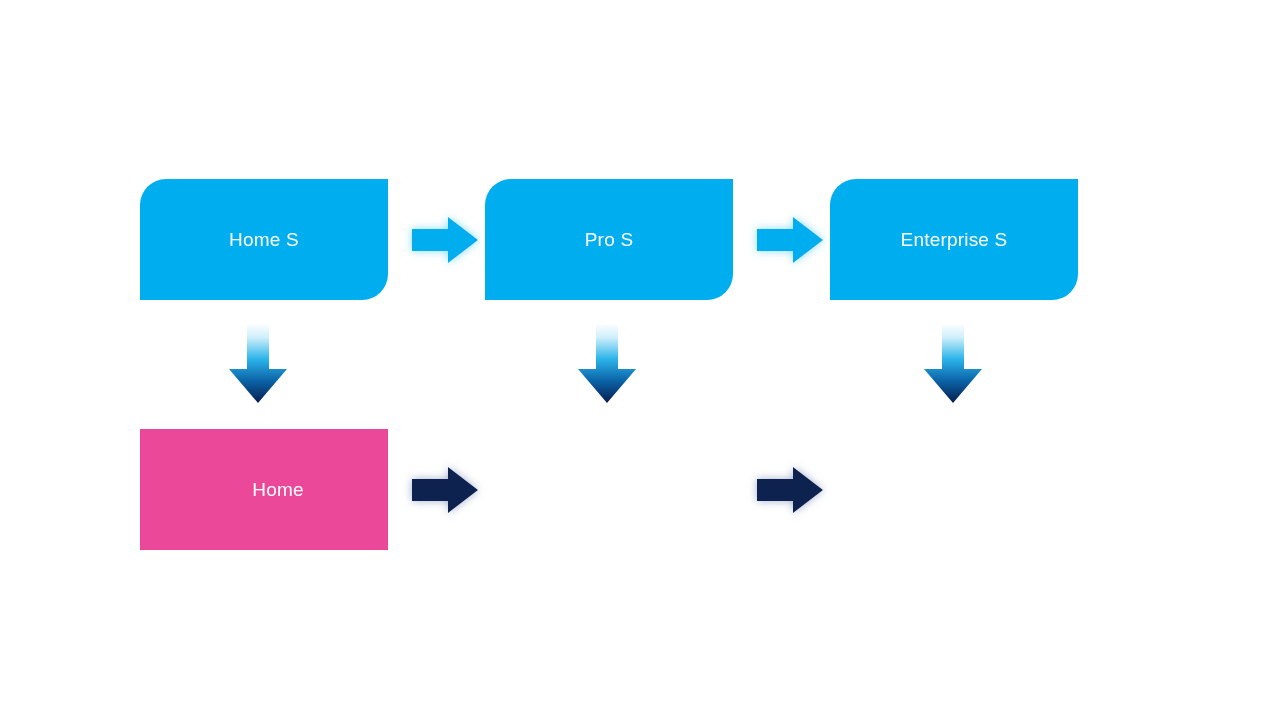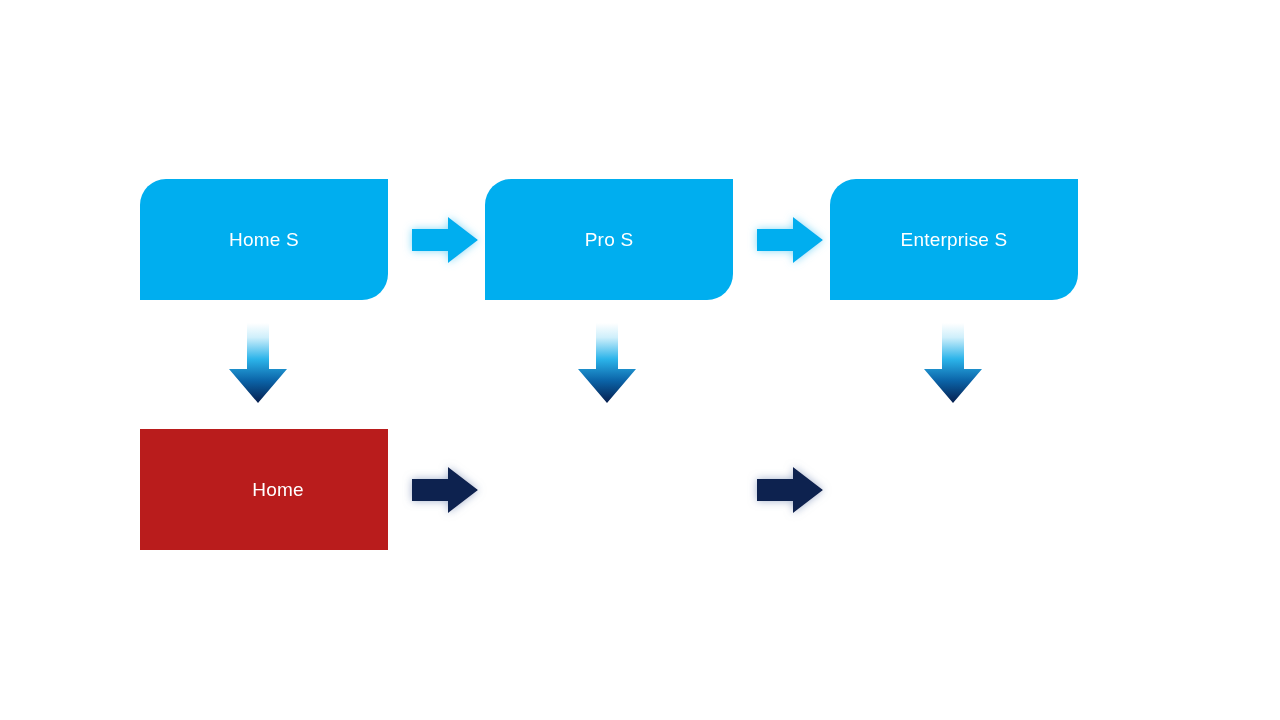--- a/index.html
+++ b/index.html
@@ -27,21 +27,21 @@
     text-align:center;
     user-select:none;
   }
   .node .label{pointer-events:none;}
 
   .node.cyan{
     background:#00AEEF;
     border-radius:26px 0 26px 0;
   }
   .node.navy{
-    background:#b91c1c;
+    background:#ec4899;
     border-radius:0;
     padding-left:28px;
   }
 
   
   .r-top{top:167px;height:121px;}
   .r-bot{top:417px;height:121px;}
   .c1{left:140px;width:248px;}
   .c2{left:485px;width:248px;}
   .c3{left:830px;width:248px;}

